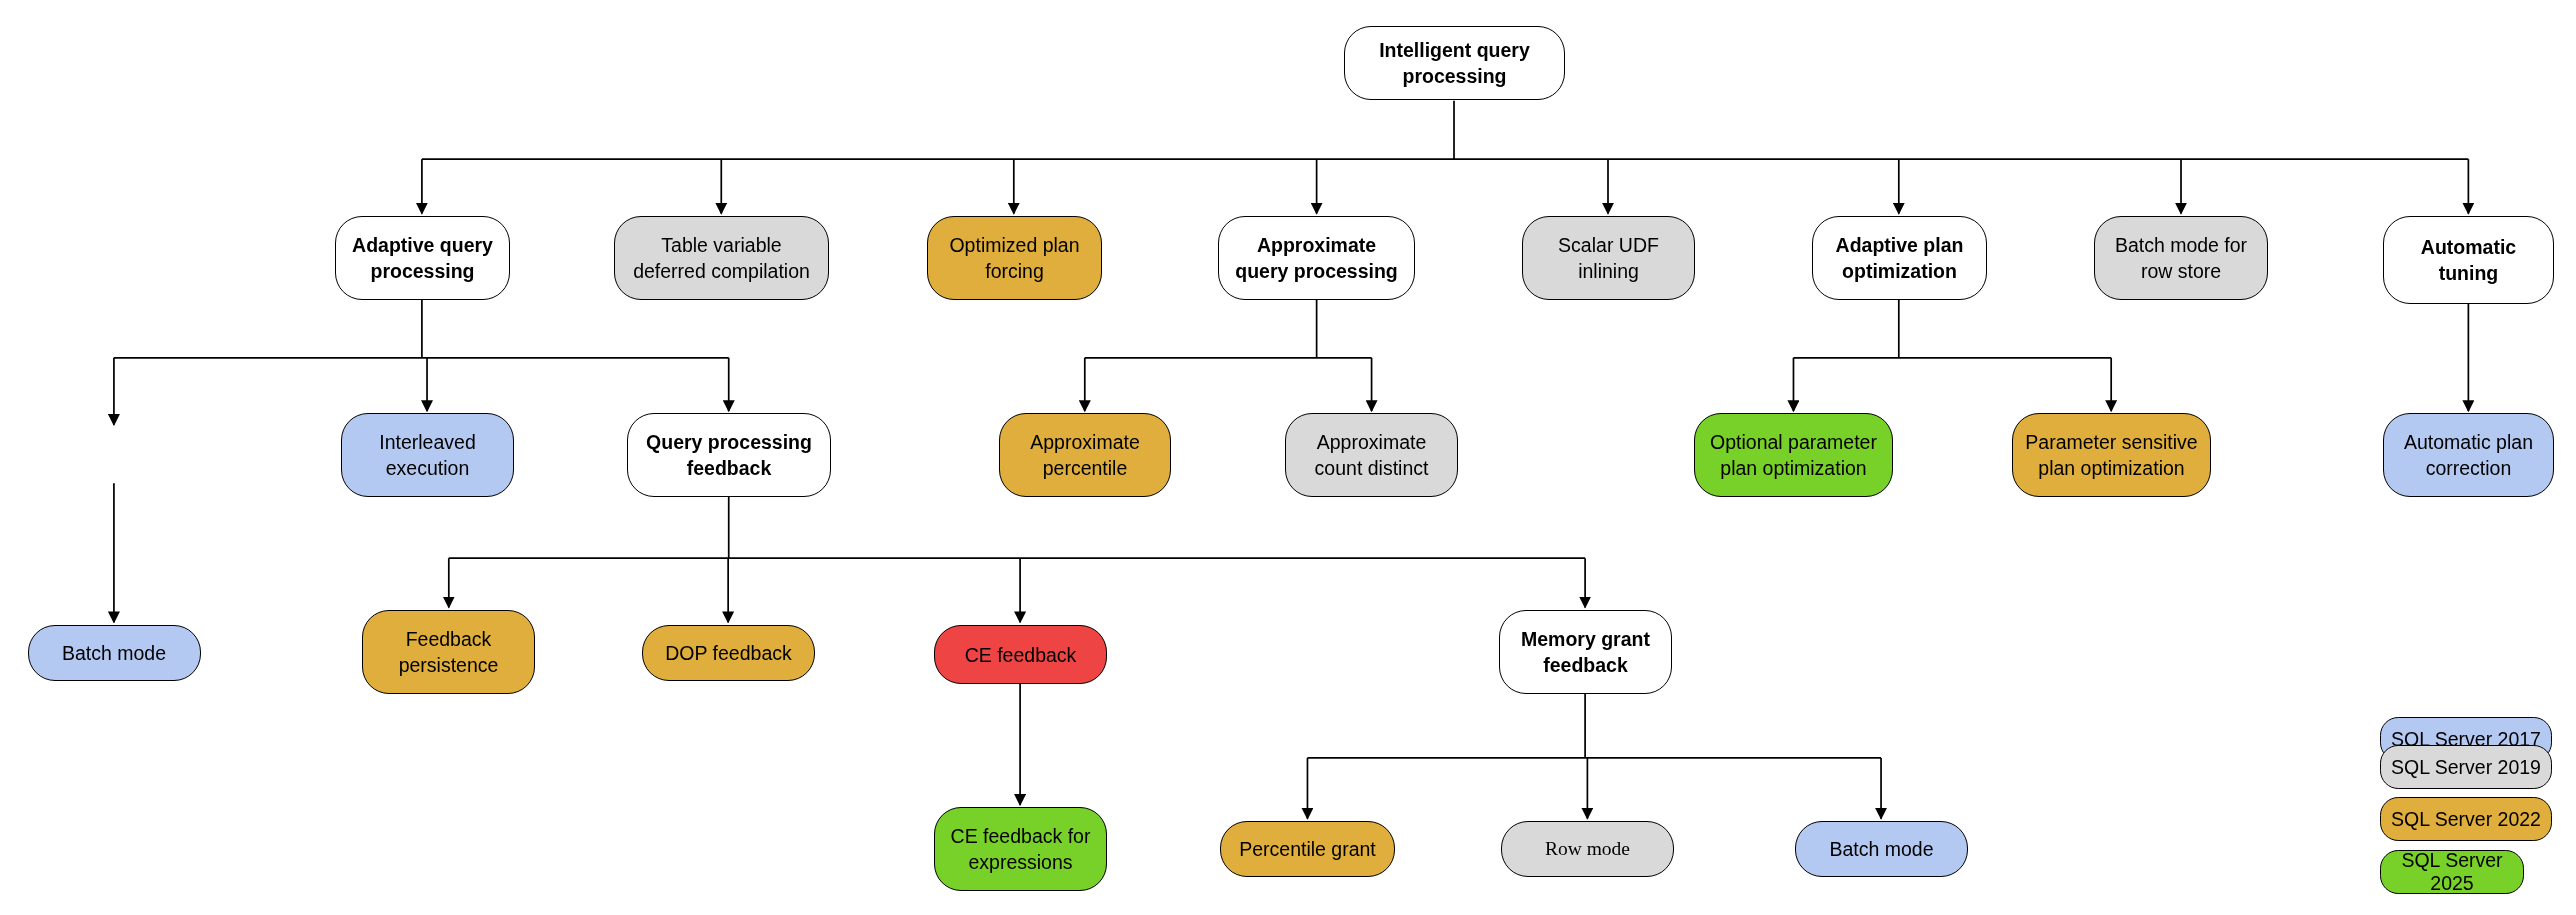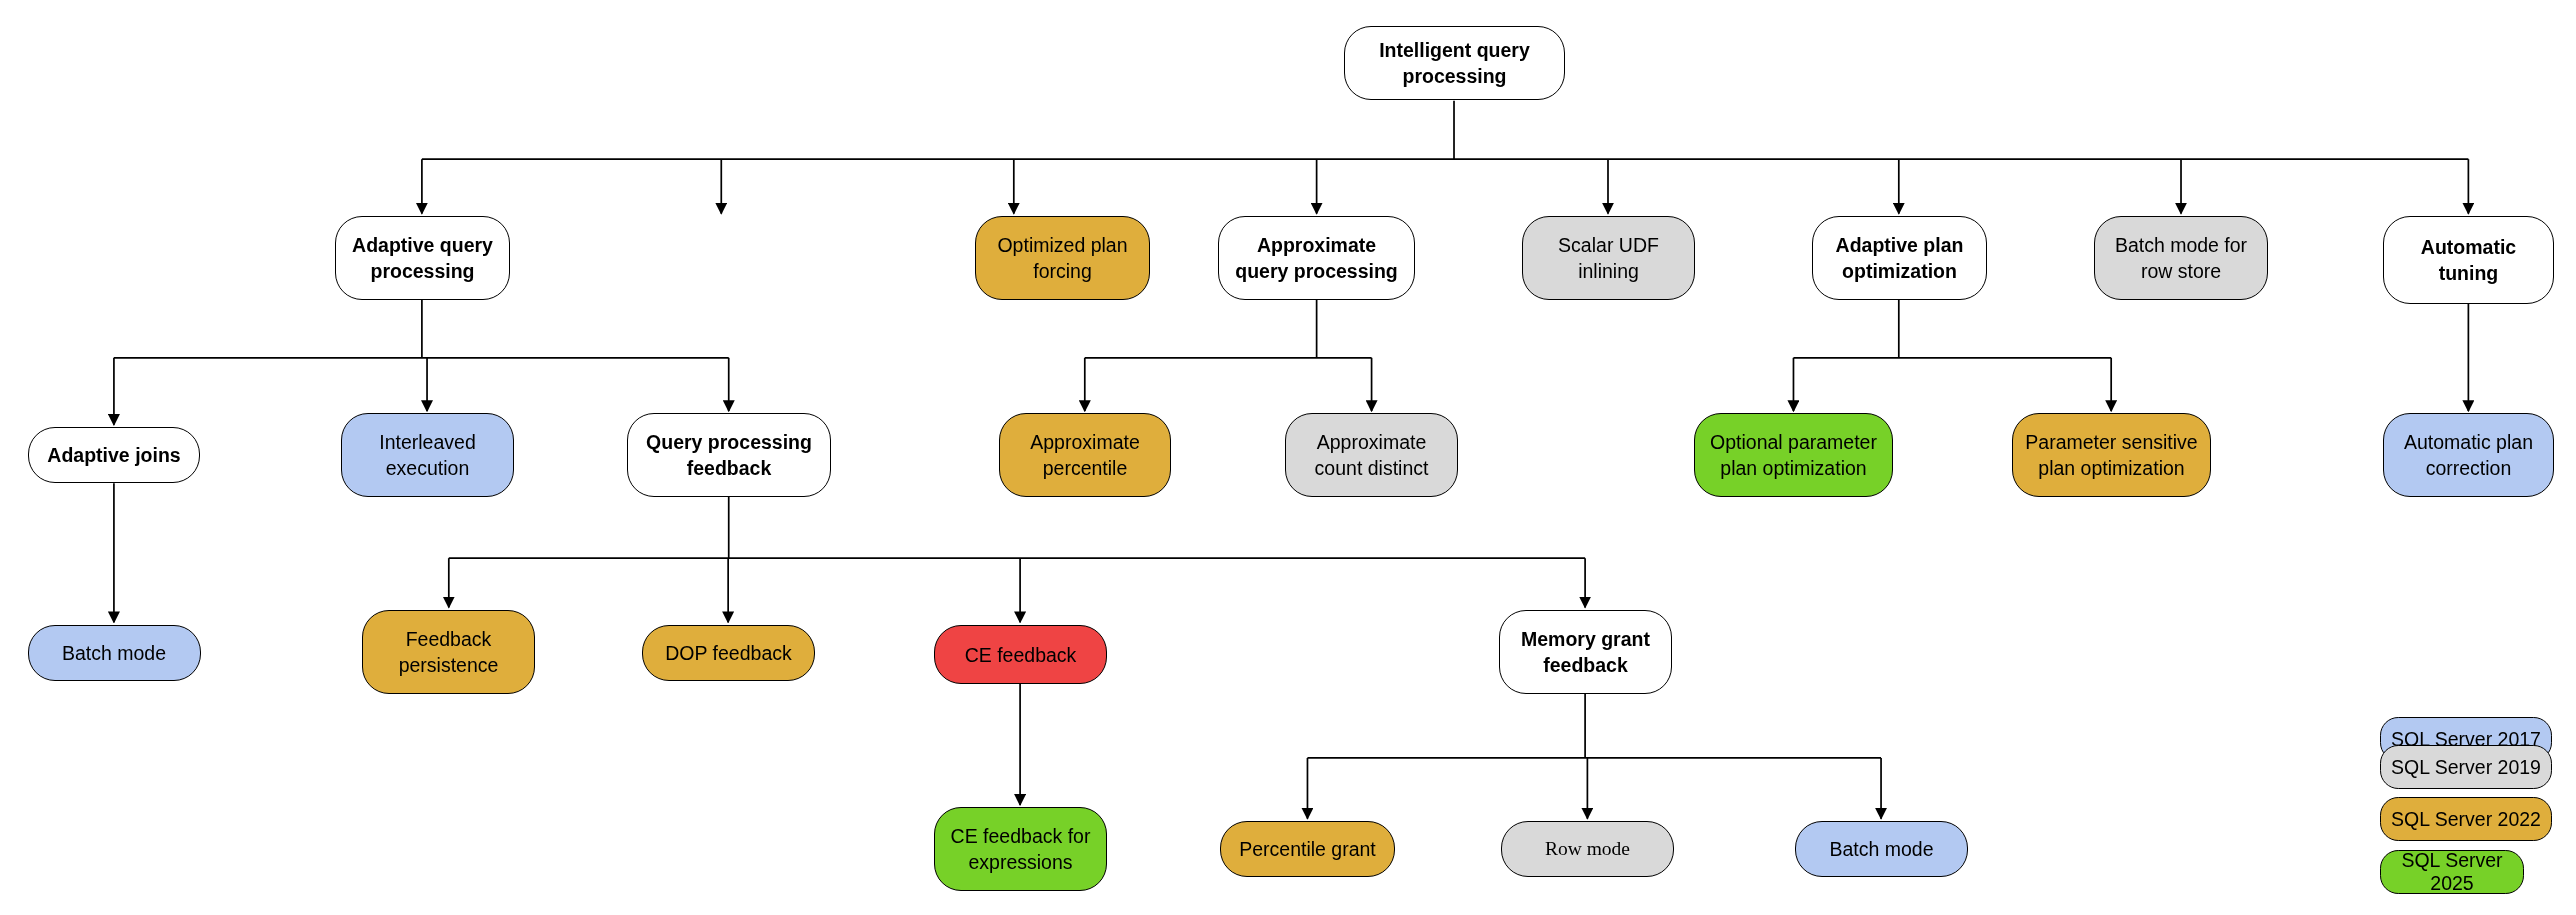--- a/index.html
+++ b/index.html
@@ -78,34 +78,35 @@
       <path d="M2773 1324 V1430" marker-end="url(#arw)"></path>
       <path d="M3286 1324 V1430" marker-end="url(#arw)"></path>
     </g>
   </svg>
 
   <div class="node bold" style="left: 1344px; top: 26px; width: 221px; height: 74px; background: rgb(255, 255, 255); border-color: rgb(0, 0, 0);">Intelligent query
 processing</div>
 
   <div class="node bold" style="left: 335px; top: 216px; width: 175px; height: 84px; background: rgb(255, 255, 255); border-color: rgb(0, 0, 0);">Adaptive query
 processing</div>
-  <div class="node" style="left: 927px; top: 216px; width: 175px; height: 84px; background: rgb(223, 174, 60); border-color: rgb(0, 0, 0); margin-left: 48px;">Optimized plan
+  <div class="node" style="left: 614px; top: 216px; width: 215px; height: 84px; background: rgb(217, 217, 217); border-color: rgb(0, 0, 0);">Table variable
+deferred compilation</div>
+  <div class="node" style="left: 927px; top: 216px; width: 175px; height: 84px; background: rgb(223, 174, 60); border-color: rgb(0, 0, 0);">Optimized plan
 forcing</div>
   <div class="node bold" style="left: 1218px; top: 216px; width: 197px; height: 84px; background: rgb(255, 255, 255); border-color: rgb(0, 0, 0);">Approximate
 query processing</div>
   <div class="node" style="left: 1522px; top: 216px; width: 173px; height: 84px; background: rgb(217, 217, 217); border-color: rgb(0, 0, 0);">Scalar UDF
 inlining</div>
   <div class="node bold" style="left: 1812px; top: 216px; width: 175px; height: 84px; background: rgb(255, 255, 255); border-color: rgb(0, 0, 0);">Adaptive plan
 optimization</div>
   <div class="node" style="left: 2094px; top: 216px; width: 174px; height: 84px; background: rgb(217, 217, 217); border-color: rgb(0, 0, 0);">Batch mode for
 row store</div>
   <div class="node bold" style="left: 2383px; top: 216px; width: 171px; height: 88px; background: rgb(255, 255, 255); border-color: rgb(0, 0, 0);">Automatic
 tuning</div>
 
-  <div class="node bold" style="left: 28px; top: 427px; width: 172px; height: 56px; background: rgb(255, 255, 255); border-color: rgb(0, 0, 0);">Adaptive joins</div>
   <div class="node" style="left: 341px; top: 413px; width: 173px; height: 84px; background: rgb(179, 201, 242); border-color: rgb(0, 0, 0);">Interleaved
 execution</div>
   <div class="node bold" style="left: 627px; top: 413px; width: 204px; height: 84px; background: rgb(255, 255, 255); border-color: rgb(0, 0, 0);">Query processing
 feedback</div>
   <div class="node" style="left: 999px; top: 413px; width: 172px; height: 84px; background: rgb(223, 174, 60); border-color: rgb(0, 0, 0);">Approximate
 percentile</div>
   <div class="node" style="left: 1285px; top: 413px; width: 173px; height: 84px; background: rgb(217, 217, 217); border-color: rgb(0, 0, 0);">Approximate
 count distinct</div>
   <div class="node" style="left: 1694px; top: 413px; width: 199px; height: 84px; background: rgb(119, 209, 40); border-color: rgb(0, 0, 0);">Optional parameter
 plan optimization</div>

